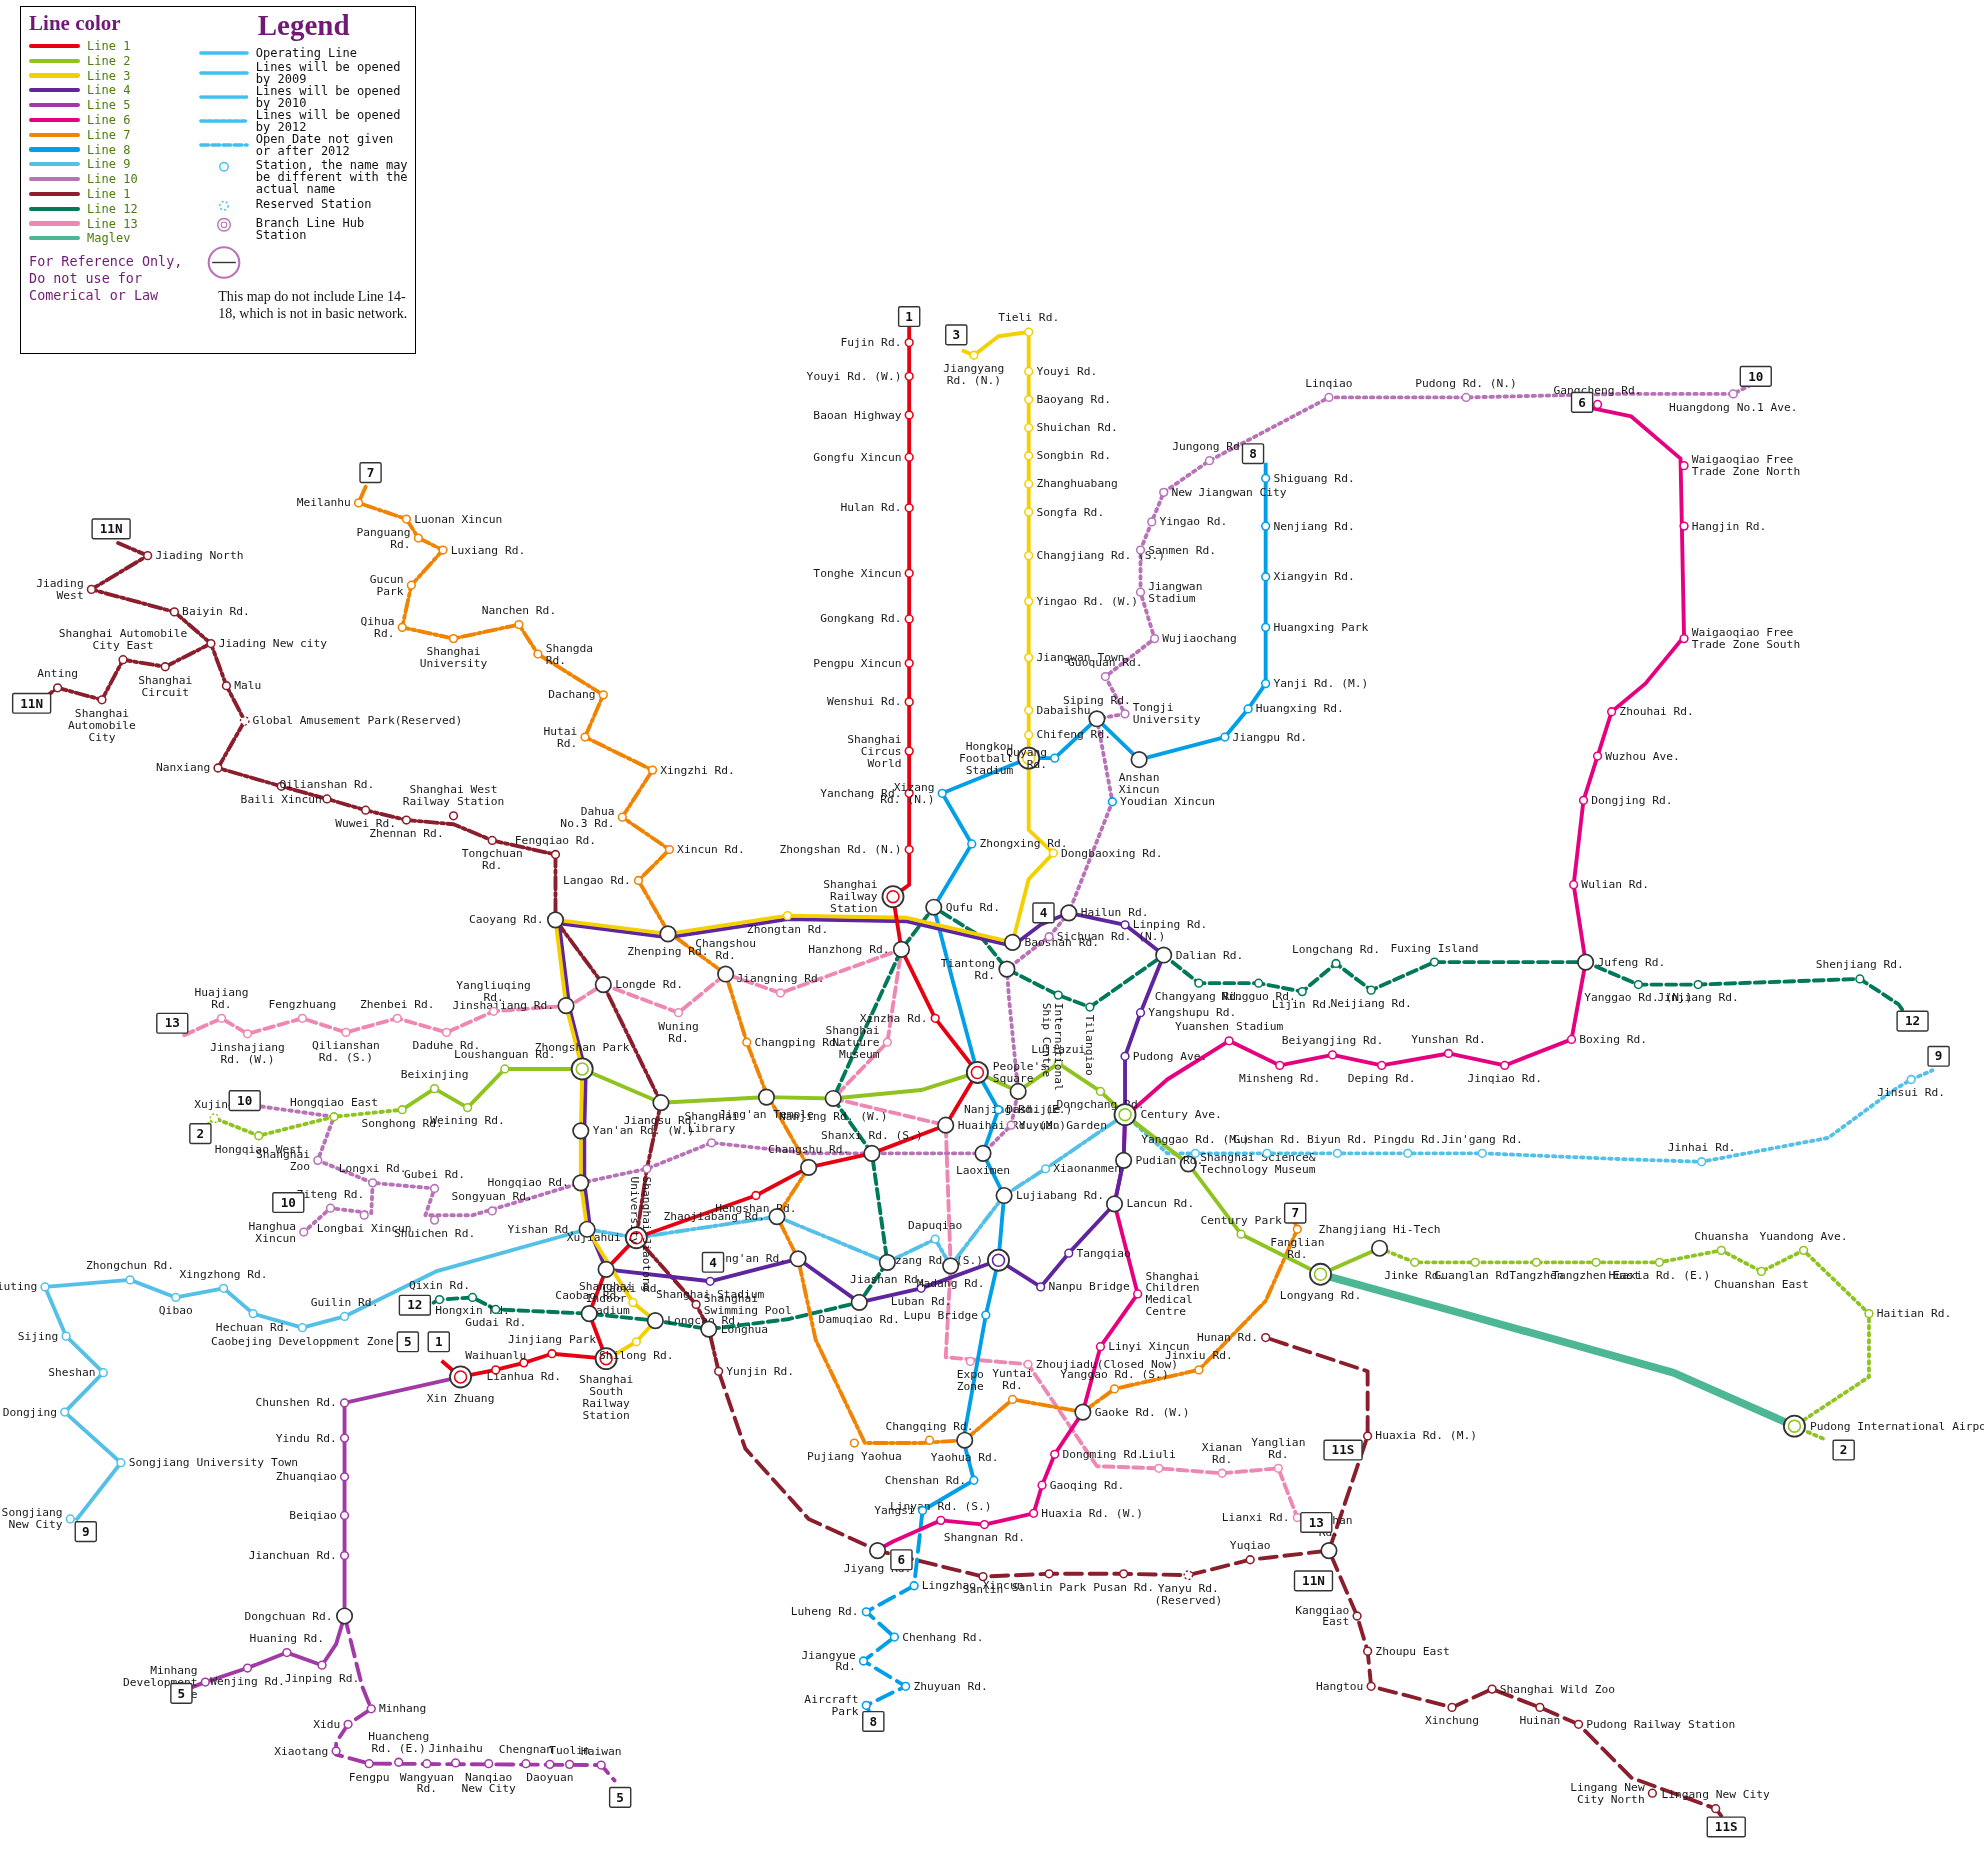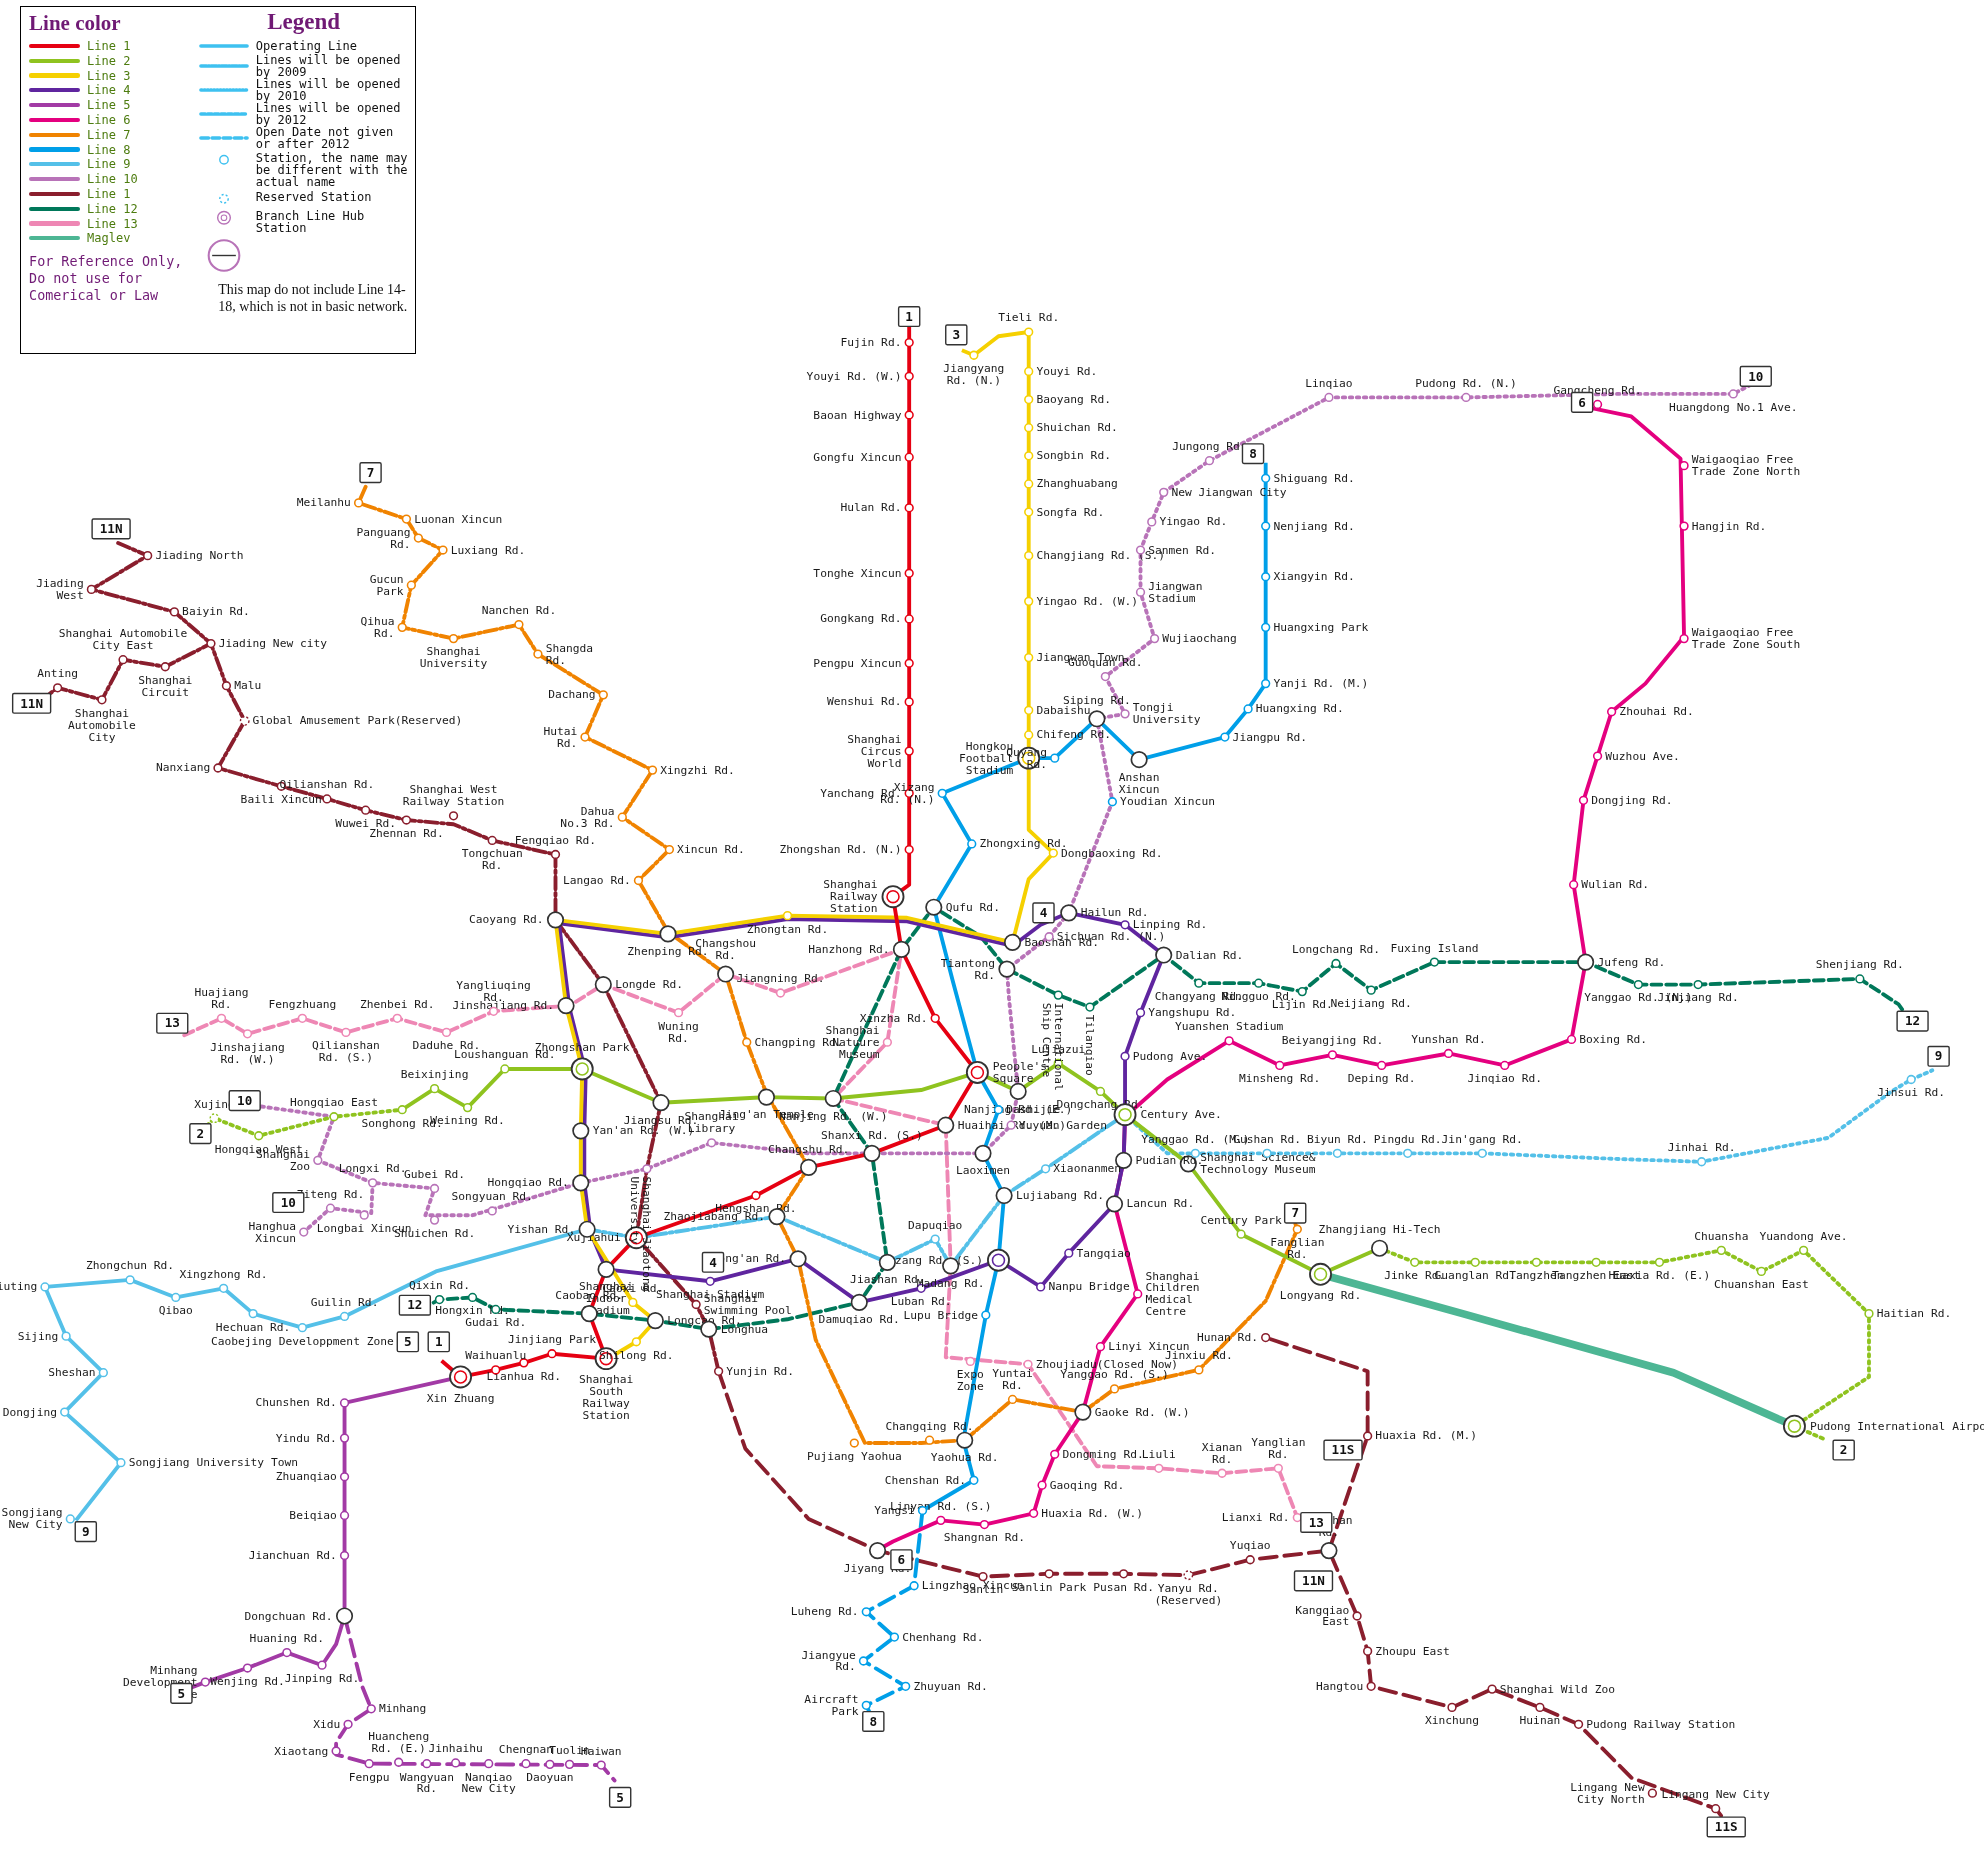--- a/index.html
+++ b/index.html
@@ -2,21 +2,21 @@
 <html style="font-size:11.3px"><head>
 <meta charset="utf-8">
 <style>
   html,body{margin:0;padding:0;background:#fff;}
   body{width:1985px;height:1851px;position:relative;overflow:hidden;font-family:"Liberation Sans",sans-serif;}
   #map-svg{position:absolute;left:0;top:0;font-family:"DejaVu Sans Mono",monospace;}
   .legend-box{position:absolute;left:19.7px;top:5.6px;width:394px;height:346px;border:1.4px solid #000;background:#fff;display:flex;z-index:5;}
   .col-left{width:165px;padding:4.2px 0 0 8.4px;}
   .col-right{flex:1;padding:2.8px 5.6px 0 4.2px;}
   .lc-title,.lg-title{font-family:"Liberation Serif",serif;font-weight:bold;font-size:21px;color:#701a75;margin-bottom:2.8px;}
-  .lg-title{text-align:center;font-size:23px;}
+  .lg-title{text-align:center;font-size:29px;}
   .line-item{display:flex;align-items:center;height:14.8px;}
   .line-item .sw{display:inline-block;width:51px;height:4.2px;border-radius:2.1px;margin-right:7px;}
   .line-item .lbl{font-family:"DejaVu Sans Mono",monospace;font-size:12px;color:#4d7c0f;}
   .disclaimer{margin-top:7px;font-family:"DejaVu Sans Mono",monospace;font-size:13.4px;line-height:17px;}
   .style-item{display:flex;align-items:center;min-height:15.5px;}
   .style-item svg{flex:0 0 52px;margin-right:5.6px;}
   .style-item .lbl,.sym-item .lbl{font-family:"DejaVu Sans Mono",monospace;font-size:12px;color:#111;line-height:12px;}
   .sym-item{display:flex;align-items:flex-start;margin-top:2.8px;}
   .sym-item svg{flex:0 0 52px;margin-right:5.6px;}
   .note{margin-top:5.6px;font-family:"Liberation Serif",serif;font-size:14px;line-height:17px;color:#111;margin-left:20px;}

